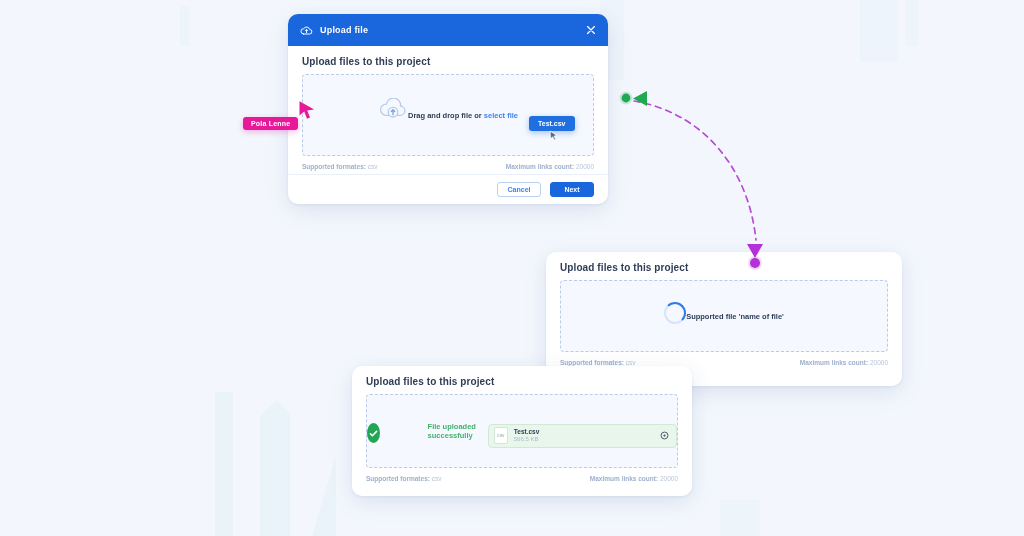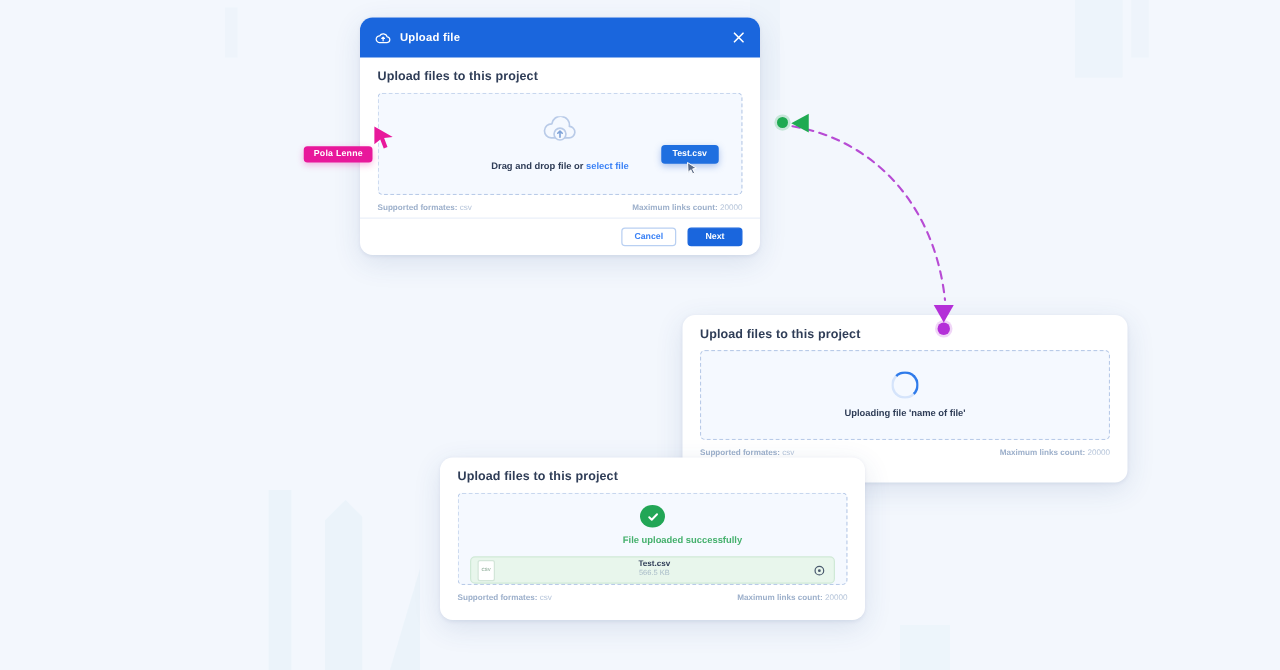--- a/index.html
+++ b/index.html
@@ -55,22 +55,22 @@
   .panel-body { padding: 10px 14px 0 14px; }
   .panel-heading {
     font-size: 10px; font-weight: 700; color: #2f3d57;
     margin-bottom: 7px; letter-spacing: .1px;
   }
   .dropzone {
     border: 1px dashed #b9cbe8;
     border-radius: 4px;
     background: #f5f9ff;
     position: relative;
-    display: flex; flex-direction: column;
-    align-items: center; justify-content: center; text-align: center;
+    display: flex; flex-direction: row;
+    align-items: center; justify-content: center;
   }
   #panel-upload .dropzone { height: 82px; }
   .dz-icon { margin-bottom: 6px; }
   .dz-text { font-size: 7.5px; color: #2f3d57; font-weight: 600; }
   .dz-text .link { color: #3b82f6; }
 
   .meta-row {
     display: flex; justify-content: space-between;
     font-size: 6.5px; color: #9db0cb; font-weight: 600;
     padding-top: 7px;
@@ -256,21 +256,21 @@
     <circle cx="755" cy="263" r="5" fill="#b430d8"></circle>
     <path d="M747 244 L763 244 L755 258 Z" fill="#b430d8"></path>
   </svg>
 
   <div class="card" id="panel-uploading">
     <div class="panel-body">
       <div class="panel-heading">Upload files to this project</div>
 
       <div class="dropzone">
         <div class="spinner"></div>
-        <div class="uploading-text">Uploading file 'name of file'</div>
+        <div class="uploading-text">Supported file 'name of file'</div>
       </div>
 
       <div class="meta-row">
         <div>
           <span>Supported formates:</span>
           <span class="v">csv</span>
         </div>
         <div>
           <span>Maximum links count:</span>
           <span class="v">20000</span>

